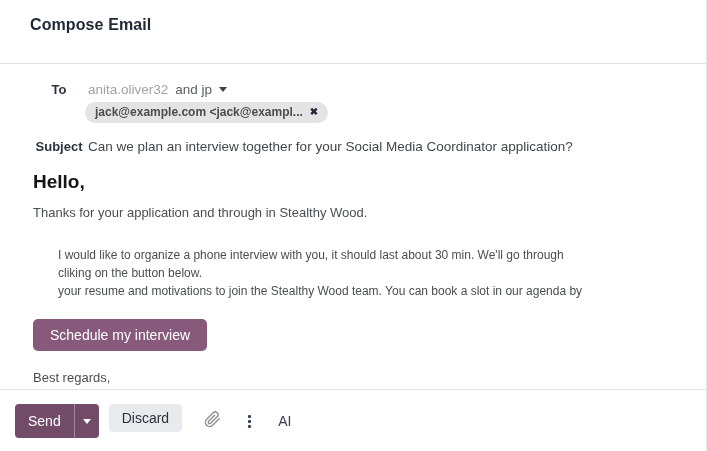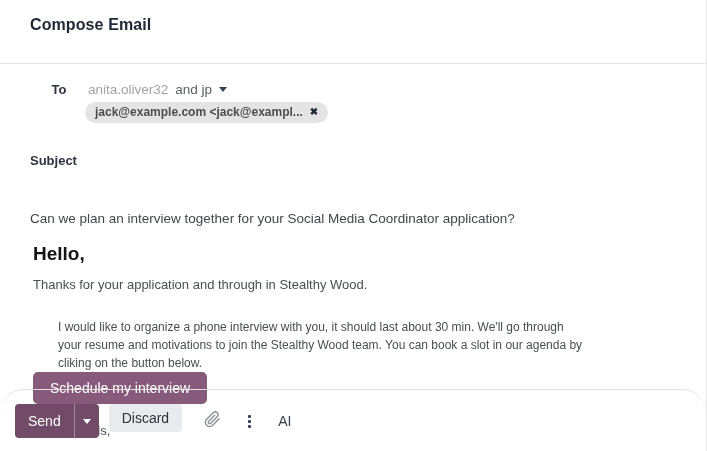--- a/index.html
+++ b/index.html
@@ -71,61 +71,61 @@
     color: #4d4d4d;
   }
   .chip-x {
     font-size: 10px;
     font-weight: 700;
     color: #1f2937;
     cursor: pointer;
     line-height: 1;
   }
 
-  .subject-row { margin-top: 28px; flex-direction: column; }
+  .subject-row { margin-top: 14px; }
   .subject-value {
     font-size: 13.5px;
     color: #42474d;
     padding-top: 2px;
   }
 
   
   .mail-body { padding: 17px 33px 0 33px; color: #4a4e52; }
   .greeting {
     font-size: 19px;
     font-weight: 700;
     color: #141414;
     margin-bottom: 11px;
   }
   .intro { font-size: 13px; line-height: 1.45; }
   .paragraph { margin-top: 23px; font-size: 12px; line-height: 1.5; margin-left: 25px; }
   .paragraph div { white-space: nowrap; }
   .cta-btn {
     display: inline-block;
+    margin-top: 19px;
     background: #875A7B;
     color: #fff;
     border: none;
     border-radius: 5px;
     padding: 8px 17px;
     font-size: 14px;
     font-family: "Liberation Sans", sans-serif;
     cursor: pointer;
   }
   .closing { margin-top: 19px; font-size: 13px; }
 
   
   .footer {
     position: absolute;
     left: 0; right: 0; bottom: 0;
     height: 62px;
     border-top: 1px solid #e3e3e3;
     padding: 14px 15px 0 15px;
     display: flex;
     align-items: flex-start;
-    border-radius: 24px;
   }
   .footer button { font-family: "Liberation Sans", sans-serif; cursor: pointer; }
   .send-group {
     display: inline-flex;
     border-radius: 4px;
     overflow: hidden;
     height: 34px;
   }
   .send-main {
     background: #714B67;
@@ -202,22 +202,22 @@
       <div class="field-label">Subject</div>
       <div class="subject-value">Can we plan an interview together for your Social Media Coordinator application?</div>
     </div>
   </div>
 
   <div class="mail-body">
     <div class="greeting">Hello,</div>
     <div class="intro">Thanks for your application and through in Stealthy Wood.</div>
     <div class="paragraph">
       <div>I would like to organize a phone interview with you, it should last about 30 min. We'll go through</div>
+      <div>cliking on the button below.</div>
       <div>your resume and motivations to join the Stealthy Wood team. You can book a slot in our agenda by</div>
-      <div>cliking on the button below.</div>
     </div>
     <button class="cta-btn">Schedule my interview</button>
     <div class="closing">Best regards,</div>
   </div>
 
   <div class="footer">
     <div class="send-group">
       <button class="send-main">Send</button>
       <button class="send-caret">
         <span class="caret-down white"></span>

